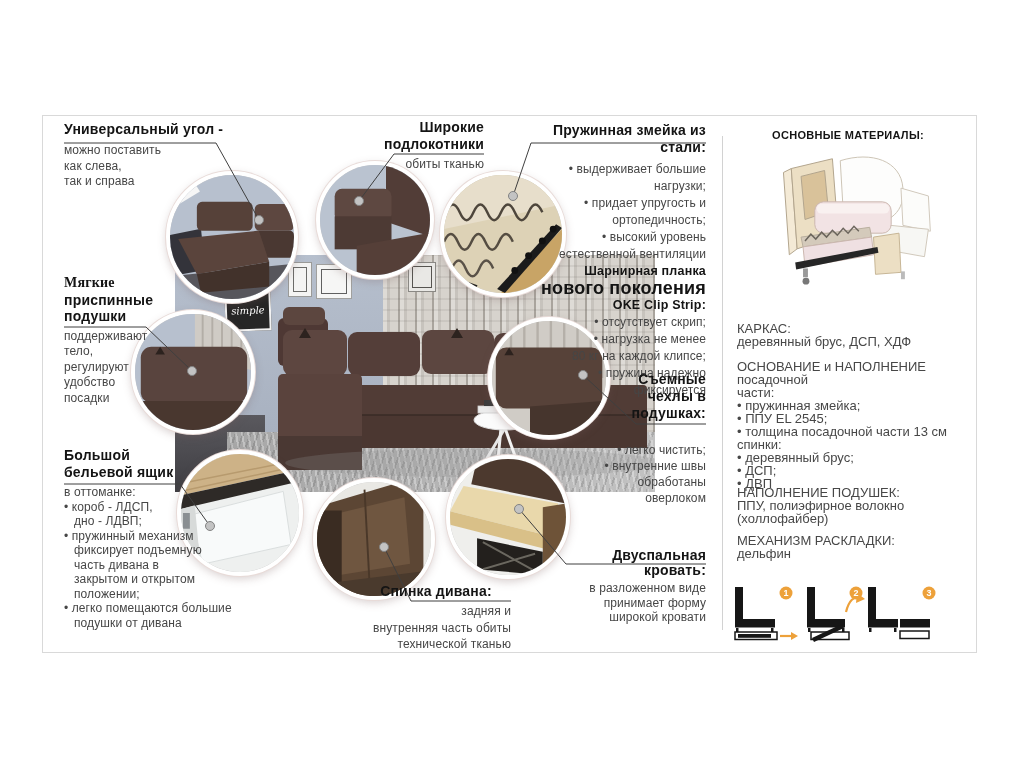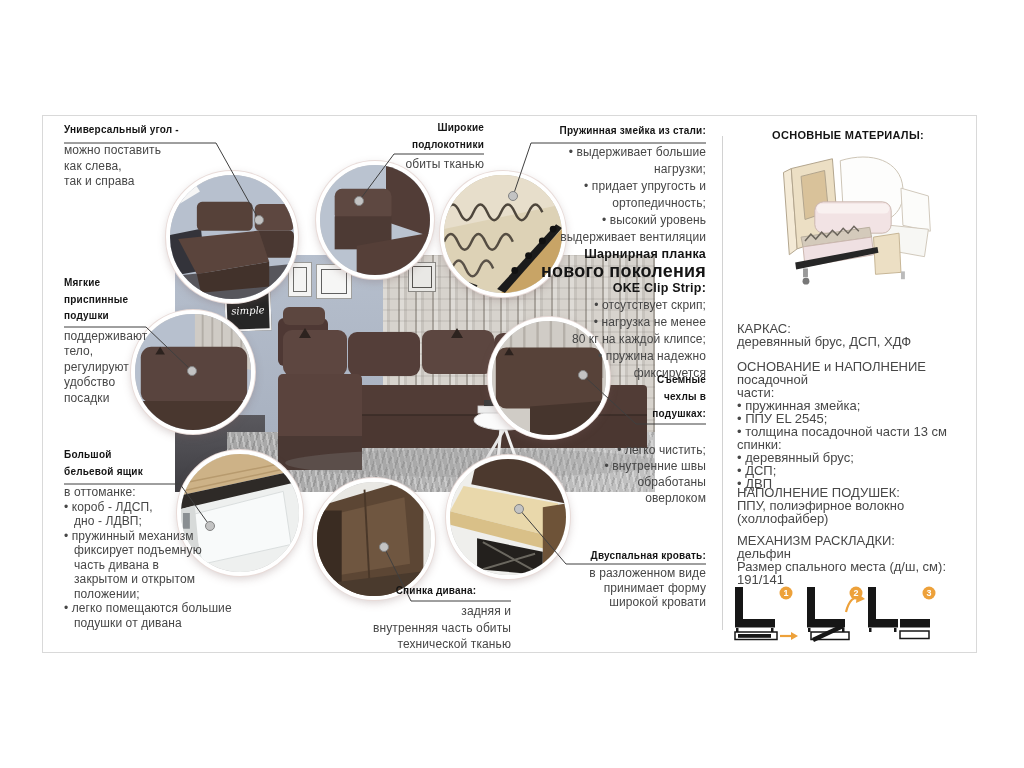--- a/index.html
+++ b/index.html
@@ -31,21 +31,21 @@
   .detail{position:absolute;border-radius:50%;border:4px solid #ffffff;box-sizing:border-box;overflow:hidden;
     box-shadow:0 0 0 1px #e8dbd8, 0 3px 9px rgba(120,90,90,0.28);background:#ccc;}
   .detail svg{display:block;width:100%;height:100%;}
 
   .overlay{position:absolute;left:0;top:0;width:1024px;height:768px;pointer-events:none;}
 
   
   .co{position:absolute;font-size:12px;line-height:15.5px;color:#464646;letter-spacing:0.1px;}
   .co.ra{text-align:right;}
   .co .tg{margin-bottom:5px;}
-  .co .bt{font-size:10px;line-height:17px;font-weight:bold;color:#141414;letter-spacing:0.2px;}
+  .co .bt{font-size:14px;line-height:17px;font-weight:bold;color:#141414;letter-spacing:0.2px;}
   .lh17 .bl{line-height:17px;}
   .lh16 .bl{line-height:16px;}
   .lh165 .bl{line-height:16.5px;}
   .lh155 .bl{line-height:15.5px;}
   .lh145 .bl{line-height:14.5px;}
   .ind{padding-left:10px;}
 
   
   .mp-title{position:absolute;left:737px;top:129px;width:222px;text-align:center;font-weight:bold;font-size:11px;color:#141414;letter-spacing:0.3px;}
   .mp{position:absolute;left:737px;width:225px;font-size:13px;line-height:13px;color:#474747;}
@@ -227,34 +227,34 @@
 </div>
 
 <div class="co ra lh17" style="left:531px;top:122px;width:175px;">
   <div class="tg" style="margin-bottom:5px;">
       <div class="bt">Пружинная змейка из стали:</div>
     </div>
   <div class="bl">• выдерживает большие нагрузки;</div>
   <div class="bl">• придает упругость и</div>
   <div class="bl">ортопедичность;</div>
   <div class="bl">• высокий уровень</div>
-  <div class="bl">выдерживает вентиляции</div>
+  <div class="bl">естественной вентиляции</div>
   <div class="bl bt" style="font-size:12.5px;">Шарнирная планка</div>
   <div class="bl bt" style="font-size:18px;">нового поколения</div>
   <div class="bl bt" style="font-size:12.5px;">OKE Clip Strip:</div>
   <div class="bl">• отсутствует скрип;</div>
   <div class="bl">• нагрузка не менее</div>
   <div class="bl">80 кг на каждой клипсе;</div>
   <div class="bl">• пружина надежно</div>
   <div class="bl">фиксируется</div>
 </div>
 
 <div class="co lh155" style="left:64px;top:275px;width:120px;">
   <div class="tg" style="margin-bottom:4px;">
-    <div class="bt" style="line-height:16.5px;">Мягкие</div>
+    <div class="bt" style="line-height:16.5px;font-family:Liberation Serif, serif;">Мягкие</div>
     <div class="bt" style="line-height:16.5px;">приспинные</div>
     <div class="bt" style="line-height:16.5px;">подушки</div>
   </div>
   <div class="bl">поддерживают</div>
   <div class="bl">тело,</div>
   <div class="bl">регулируют</div>
   <div class="bl">удобство</div>
   <div class="bl">посадки</div>
 </div>
 
@@ -347,21 +347,20 @@
 
 <div class="mp" style="top:486px;">
   <div>НАПОЛНЕНИЕ ПОДУШЕК:</div>
   <div>ППУ, полиэфирное волокно</div>
   <div>(холлофайбер)</div>
 </div>
 
 <div class="mp" style="top:534px;">
   <div>МЕХАНИЗМ РАСКЛАДКИ:</div>
   <div>дельфин</div>
-  <div>Размер спального места (д/ш, см): 191/141</div>
 </div>
 
 <svg class="mech-icon" style="left:733px;top:584px;" viewBox="0 0 70 58">
   <rect x="2" y="3" width="8" height="37" fill="#161616"></rect>
   <rect x="2" y="35" width="40" height="8.5" fill="#161616"></rect>
   <rect x="3" y="44" width="2.5" height="4" fill="#161616"></rect>
   <rect x="38" y="44" width="2.5" height="4" fill="#161616"></rect>
   <rect x="2" y="48" width="42" height="7.5" fill="none" stroke="#161616" stroke-width="1.5"></rect>
   <rect x="5" y="50" width="33" height="3.8" fill="#161616"></rect>
   <line x1="47" y1="52" x2="58" y2="52" stroke="#eda13a" stroke-width="2.2"></line>

